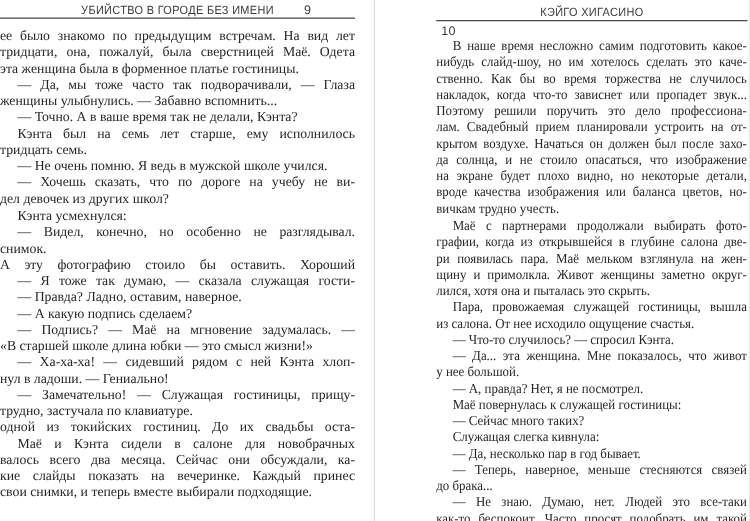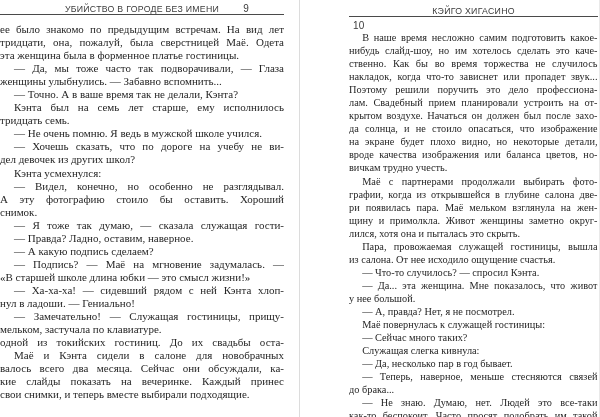--- a/index.html
+++ b/index.html
@@ -54,31 +54,31 @@
         <div class="line ind">— Да, мы тоже часто так подворачивали, — Глаза</div>
         <div class="line end">женщины улыбнулись. — Забавно вспомнить...</div>
         <div class="line ind end">— Точно. А в ваше время так не делали, Кэнта?</div>
         <div class="line ind">Кэнта был на семь лет старше, ему исполнилось</div>
         <div class="line end">тридцать семь.</div>
         <div class="line ind end">— Не очень помню. Я ведь в мужской школе учился.</div>
         <div class="line ind">— Хочешь сказать, что по дороге на учебу не ви-</div>
         <div class="line end">дел девочек из других школ?</div>
         <div class="line ind end">Кэнта усмехнулся:</div>
         <div class="line ind">— Видел, конечно, но особенно не разглядывал.</div>
+        <div class="line end">снимок.</div>
         <div class="line">А эту фотографию стоило бы оставить. Хороший</div>
-        <div class="line end">снимок.</div>
         <div class="line ind">— Я тоже так думаю, — сказала служащая гости-</div>
         <div class="line ind end">— Правда? Ладно, оставим, наверное.</div>
         <div class="line ind end">— А какую подпись сделаем?</div>
         <div class="line ind">— Подпись? — Маё на мгновение задумалась. —</div>
         <div class="line end">«В старшей школе длина юбки — это смысл жизни!»</div>
         <div class="line ind">— Ха-ха-ха! — сидевший рядом с ней Кэнта хлоп-</div>
         <div class="line end">нул в ладоши. — Гениально!</div>
         <div class="line ind">— Замечательно! — Служащая гостиницы, прищу-</div>
-        <div class="line end">мельком, застучала по клавиатуре.</div>
+        <div class="line end">трудно, застучала по клавиатуре.</div>
         <div class="line">одной из токийских гостиниц. До их свадьбы оста-</div>
         <div class="line ind">Маё и Кэнта сидели в салоне для новобрачных</div>
         <div class="line">валось всего два месяца. Сейчас они обсуждали, ка-</div>
         <div class="line">кие слайды показать на вечеринке. Каждый принес</div>
         <div class="line end">свои снимки, и теперь вместе выбирали подходящие.</div>
       </div>
   </div>
 
   <div class="divider"></div>
 

